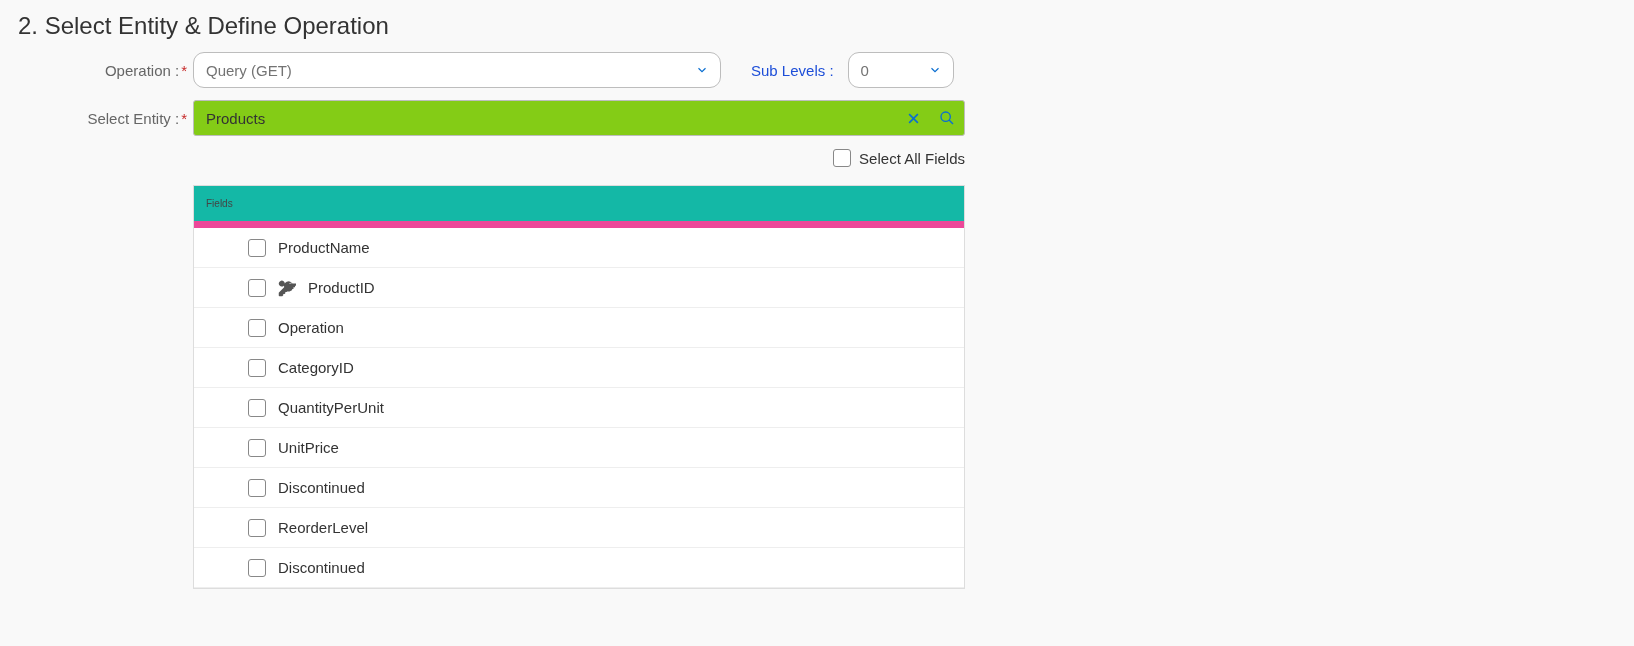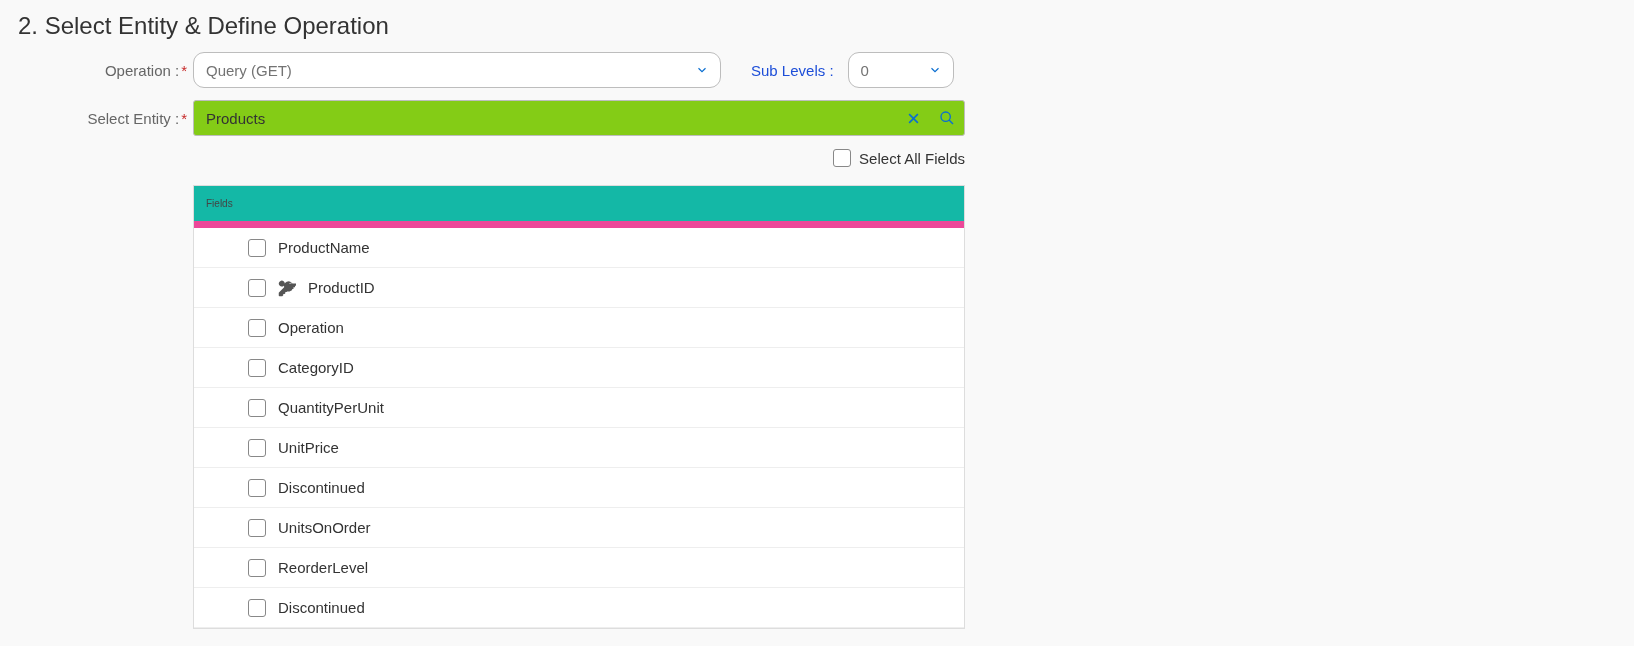--- a/index.html
+++ b/index.html
@@ -275,24 +275,20 @@
         <div class="field-row">
           <span class="checkbox"></span>
           <span class="field-name">UnitPrice</span>
         </div>
         <div class="field-row">
           <span class="checkbox"></span>
           <span class="field-name">Discontinued</span>
         </div>
         <div class="field-row">
           <span class="checkbox"></span>
-          <span class="field-name">UnitsOnOrder</span>
-        </div>
-        <div class="field-row">
-          <span class="checkbox"></span>
           <span class="field-name">ReorderLevel</span>
         </div>
         <div class="field-row">
           <span class="checkbox"></span>
           <span class="field-name">Discontinued</span>
         </div>
       </div>
   </div>
 
 </div>

